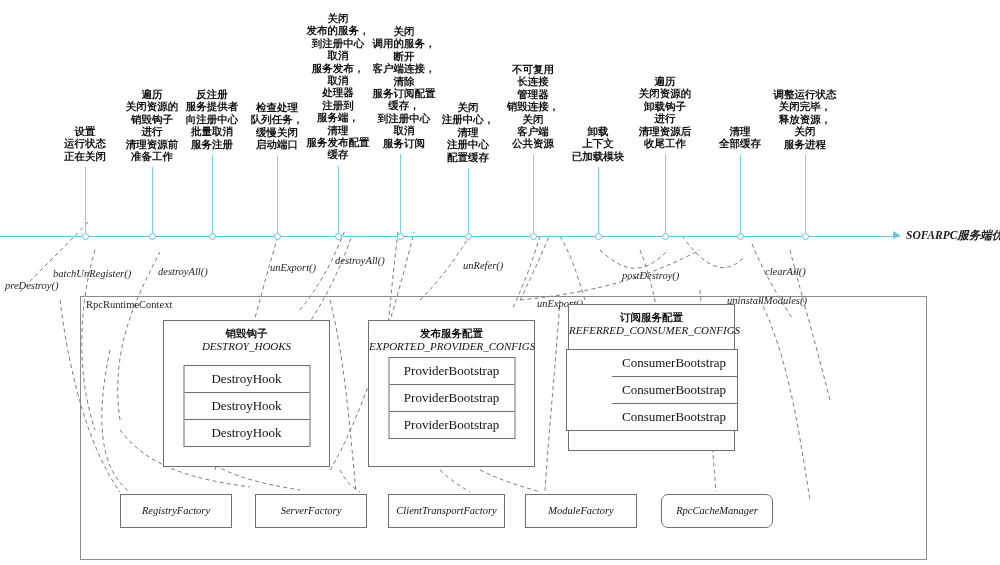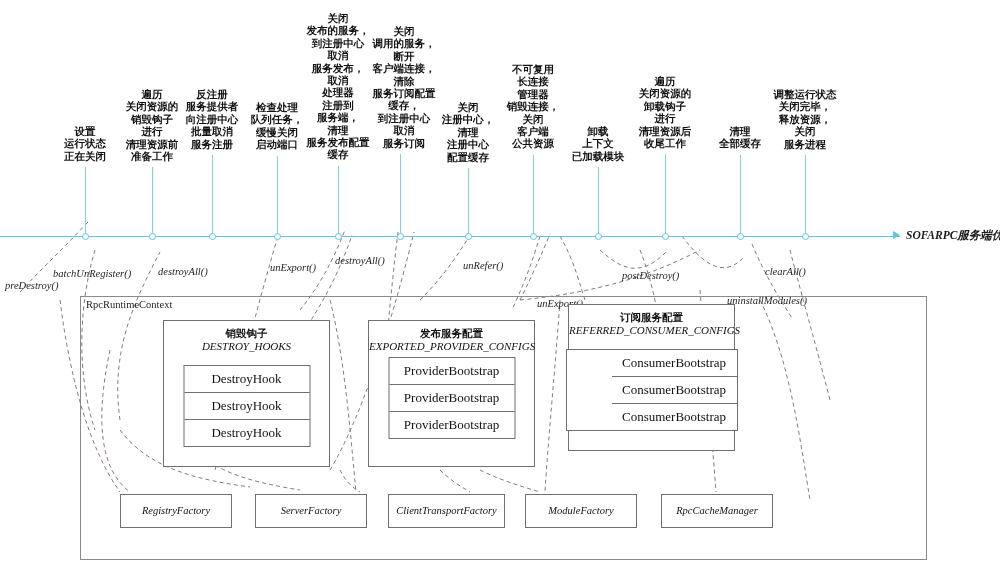--- a/index.html
+++ b/index.html
@@ -311,16 +311,16 @@
           <div class="row">ConsumerBootstrap</div>
         </div>
       </div>
     </div>
 
   <div id="fac-layer">
       <div class="fac" style="left: 120px; top: 494px; width: 110px;">RegistryFactory</div>
       <div class="fac" style="left: 255px; top: 494px; width: 110px;">ServerFactory</div>
       <div class="fac" style="left: 388px; top: 494px; width: 115px;">ClientTransportFactory</div>
       <div class="fac" style="left: 525px; top: 494px; width: 110px;">ModuleFactory</div>
-      <div class="fac" style="left: 661px; top: 494px; width: 110px;">RpcCacheManager</div>
+      <div class="fac" style="left: 661px; top: 494px; width: 110px; border-radius: 7px;">RpcCacheManager</div>
     </div>
 
 </div>
 
 </body></html>

